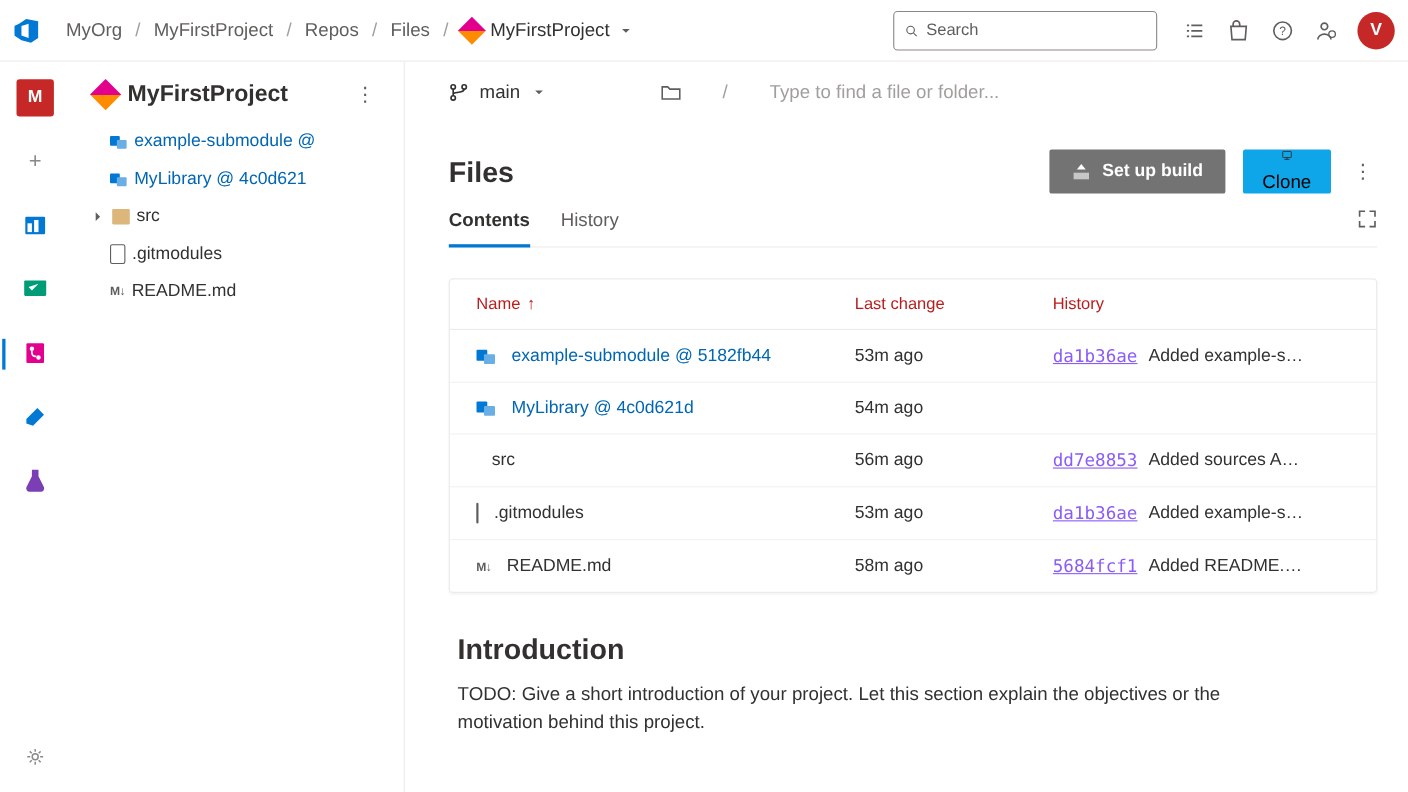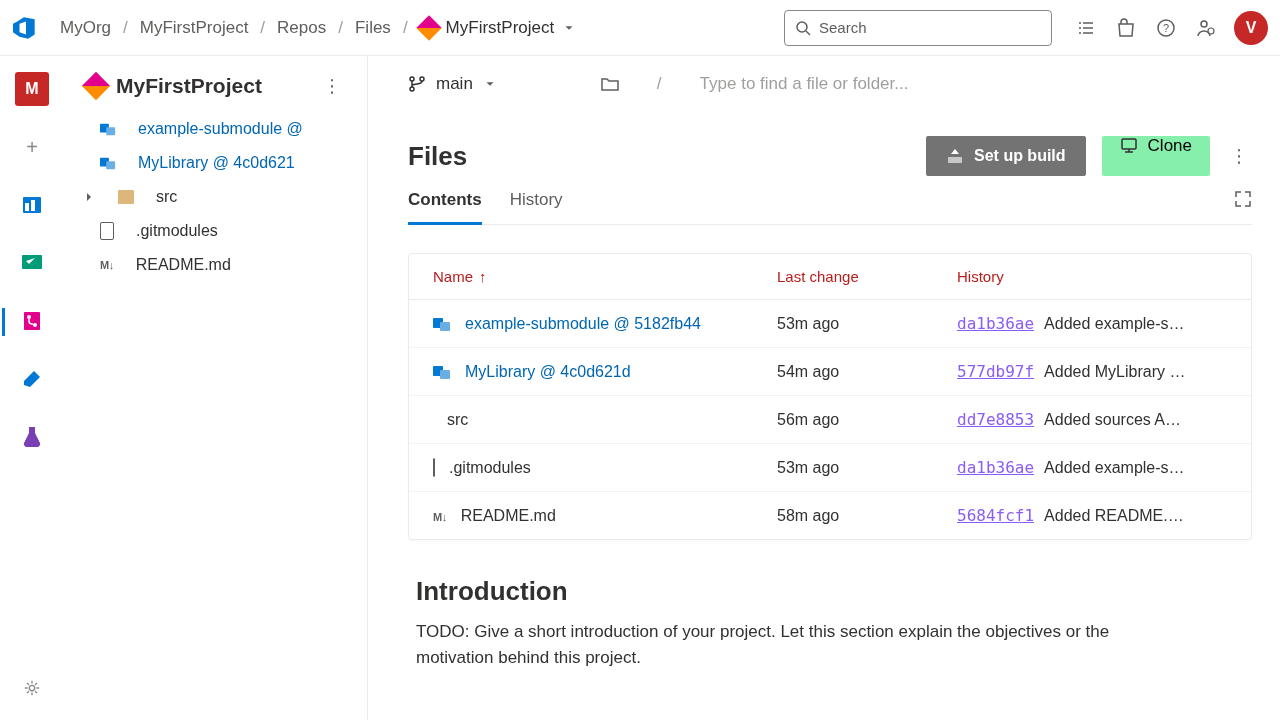--- a/index.html
+++ b/index.html
@@ -7,61 +7,61 @@
 
 .topbar { height: 56px; display: flex; align-items: center; padding: 0 12px; gap: 8px; border-bottom: 1px solid #edebe9; }
 .logo-icon { width: 28px; height: 28px; color: #0078d4; display: flex; align-items: center; justify-content: center; }
 .breadcrumb { display: flex; align-items: center; gap: 12px; font-size: 17px; color: #605e5c; flex: 0 0 auto; margin-left: 12px; }
 .breadcrumb .sep { color: #a19f9d; }
 .breadcrumb .crumb { color: #605e5c; cursor: pointer; }
 .breadcrumb .repo-pill { display: inline-flex; align-items: center; gap: 8px; }
 .breadcrumb .repo-name { color: #323130; }
 .repo-glyph { width: 18px; height: 18px; transform: rotate(45deg); background: linear-gradient(135deg, #e3008c 50%, #ff8c00 50%); }
 .topbar-spacer { flex: 1; }
-.search-box { display: flex; align-items: center; gap: 8px; width: 268px; height: 36px; border: 1px solid #8a8886; border-radius: 4px; padding: 0 10px; color: #605e5c; }
+.search-box { display: flex; align-items: center; gap: 8px; width: 240px; height: 36px; border: 1px solid #8a8886; border-radius: 4px; padding: 0 10px; color: #605e5c; }
 .search-box input { border: none; outline: none; font-size: 15px; flex: 1; background: transparent; color: #323130; }
 .search-box input::placeholder { color: #605e5c; }
 .topbar-icons { display: flex; align-items: center; gap: 16px; margin-left: 14px; }
 .icon-btn { width: 24px; height: 24px; display: flex; align-items: center; justify-content: center; color: #605e5c; cursor: pointer; }
 .avatar { width: 34px; height: 34px; border-radius: 50%; background: #c62828; color: #fff; display: flex; align-items: center; justify-content: center; font-size: 16px; font-weight: 600; }
 
 .body { display: flex; height: calc(720px - 56px); }
 .leftbar { width: 64px; display: flex; flex-direction: column; align-items: center; padding-top: 16px; gap: 24px; position: relative; }
 .leftbar .m-badge { width: 34px; height: 34px; background: #c62828; color: #fff; display: flex; align-items: center; justify-content: center; font-weight: 600; font-size: 16px; border-radius: 3px; }
 .leftbar .plus { width: 34px; height: 34px; display: flex; align-items: center; justify-content: center; color: #8a8886; font-size: 20px; }
 .leftbar .nav-item { width: 34px; height: 34px; display: flex; align-items: center; justify-content: center; position: relative; }
 .leftbar .nav-item.active::before { content: ""; position: absolute; left: -13px; top: 4px; width: 3px; height: 28px; background: #0078d4; }
 .leftbar .gear { position: absolute; bottom: 20px; color: #8a8886; }
 
 .tree { width: 304px; border-right: 1px solid #edebe9; padding-top: 14px; }
 .tree-header { display: flex; align-items: center; justify-content: space-between; padding: 4px 22px 14px 22px; }
 .tree-header .title { display: flex; align-items: center; gap: 10px; font-size: 21px; font-weight: 600; }
 .tree-header .repo-glyph { width: 20px; height: 20px; }
 .tree-nodes { padding: 0 8px; }
-.tree-node { display: flex; align-items: center; gap: 22px; padding: 8px 8px 8px 28px; font-size: 16px; border-radius: 3px; cursor: pointer; }
+.tree-node { display: flex; align-items: center; gap: 6px; padding: 8px 8px 8px 28px; font-size: 16px; border-radius: 3px; cursor: pointer; }
 .tree-node.link { color: #0066b4; }
 .tree-node .chevron { width: 14px; color: #605e5c; margin-left: -18px; }
 .submod-icon { width: 16px; height: 16px; color: #0078d4; }
 .folder-icon { width: 16px; height: 14px; background: #dcb67a; border-radius: 1px; }
 .file-icon { width: 14px; height: 18px; border: 1px solid #605e5c; border-radius: 2px; position: relative; }
 .md-icon { font-size: 11px; font-weight: 600; color: #605e5c; letter-spacing: -0.5px; }
 
 .main { flex: 1; padding: 18px 28px 0 40px; overflow-y: auto; }
 .branch-row { display: flex; align-items: center; gap: 32px; font-size: 17px; margin-bottom: 42px; }
 .branch-pill { display: inline-flex; align-items: center; gap: 10px; cursor: pointer; }
 .branch-pill .chev { color: #605e5c; }
 .path-sep { color: #a19f9d; font-size: 17px; margin: 0 6px; }
 .find-input { border: none; outline: none; font-size: 17px; color: #ec4899; flex: 1; }
 .find-input::placeholder { color: #a19f9d; }
 
 .page-head { display: flex; align-items: center; justify-content: space-between; margin-bottom: 14px; }
 .page-head h1 { font-size: 26px; font-weight: 600; }
 .head-actions { display: flex; align-items: center; gap: 16px; }
 .btn-primary { background: #737373; color: #fff; border: none; height: 40px; padding: 0 20px; font-size: 16px; font-weight: 600; display: inline-flex; align-items: center; gap: 10px; cursor: pointer; border-radius: 2px; }
-.btn-sec { background: #86efac; border: none; height: 40px; padding: 0 18px; font-size: 17px; display: inline-flex; gap: 10px; cursor: pointer; border-radius: 2px; }
+.btn-sec { background: #0ea5e9; border: none; height: 40px; padding: 0 18px; font-size: 17px; display: inline-flex; align-items: center; gap: 10px; cursor: pointer; border-radius: 2px; flex-direction: column; }
 .kebab { font-size: 18px; color: #605e5c; cursor: pointer; padding: 0 4px; }
 
 .tabs { display: flex; gap: 28px; border-bottom: 1px solid #edebe9; position: relative; }
 .tab { padding: 0 0 12px 0; font-size: 17px; color: #605e5c; cursor: pointer; }
 .tab.active { color: #323130; font-weight: 600; border-bottom: 3px solid #0078d4; margin-bottom: -1px; }
 .expand-icon { margin-left: auto; color: #605e5c; cursor: pointer; padding-bottom: 8px; }
 
 .file-table { margin-top: 28px; border: 1px solid #edebe9; border-radius: 4px; box-shadow: 0 1px 2px rgba(0,0,0,0.04); }
 .ft-header, .ft-row { display: grid; grid-template-columns: 1fr 180px 270px; align-items: center; padding: 14px 24px; font-size: 16px; }
 .ft-header { color: #b91c1c; font-size: 15px; border-bottom: 1px solid #edebe9; }
@@ -307,24 +307,20 @@
             <div class="ft-name link">
               <span>
                 <svg width="18" height="16" viewBox="0 0 18 16">
                   <rect x="0" y="2" width="10" height="10" rx="1" fill="#0078d4"></rect>
                   <rect x="7" y="6" width="10" height="9" rx="1" fill="#69afe5"></rect>
                 </svg>
               </span>
               <span>MyLibrary @ 4c0d621d</span>
             </div>
             <div>54m ago</div>
-            <div class="ft-commit">
-              <span class="hash">577db97f</span>
-              <span class="msg">Added MyLibrary …</span>
-            </div>
           </div>
           <div class="ft-row">
             <div class="ft-name">
               <span><span class="folder-icon"></span></span>
               <span>src</span>
             </div>
             <div>56m ago</div>
             <div class="ft-commit">
               <span class="hash">dd7e8853</span>
               <span class="msg">Added sources A…</span>

